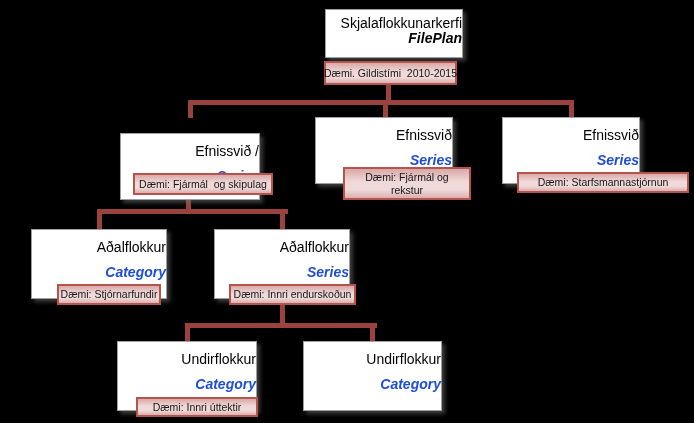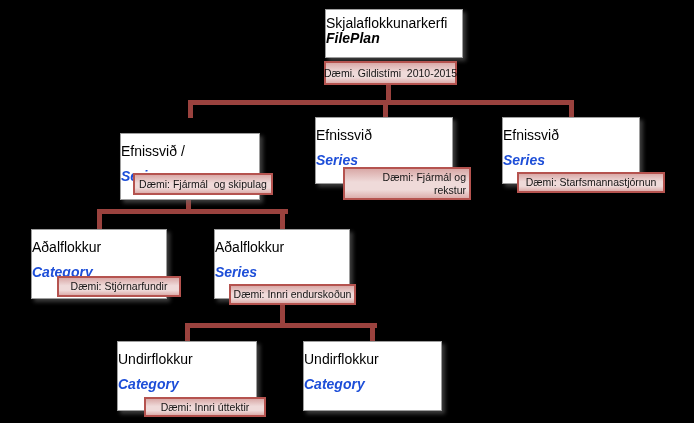--- a/index.html
+++ b/index.html
@@ -10,42 +10,42 @@
     overflow:hidden;
     font-family:"Liberation Sans", sans-serif;
   }
   
   .ln{position:absolute;background:#9a423e;z-index:1;}
   
   .box{
     position:absolute;z-index:2;
     background:#fff;border:1px solid #9e9e9e;
     box-shadow:3px 3px 4px rgba(110,110,110,.55);
-    text-align:left;box-sizing:border-box;
+    text-align:right;box-sizing:border-box;
   }
   .box .t{
     font-size:14px;color:#000;margin-top:10px;
     white-space:nowrap;line-height:1.1;
   }
   .box .ty{
     font-size:14px;font-weight:bold;font-style:italic;
     color:#1d4ed8;margin-top:10px;white-space:nowrap;line-height:1.1;
   }
   .box.root .t{margin-top:6px;}
   .box.root .ty{margin-top:0;color:#000;}
   
   .ex{
     position:absolute;z-index:3;box-sizing:border-box;
     background:linear-gradient(180deg,#d9a9a7 0%,#efdad9 45%,#efdad9 72%,#dcaeac 100%);
     border:2px solid #b5534f;
     display:flex;align-items:center;justify-content:center;
     font-size:10.5px;color:#141414;white-space:pre;
     text-align:center;line-height:1.15;
   }
-  .ex.wrap{white-space:normal;padding:0 3px;text-align:right;}
+  .ex.wrap{white-space:normal;padding:0 3px;}
 </style>
 </head>
 <body>
 
 <div id="canvas">
 
   <div class="ln" style="left:386px;top:83px;width:5px;height:22px"></div>
   <div class="ln" style="left:188px;top:100px;width:386px;height:5px"></div>
   <div class="ln" style="left:188px;top:100px;width:5px;height:18px"></div>
   <div class="ln" style="left:383px;top:100px;width:5px;height:18px"></div>
@@ -76,38 +76,38 @@
   <div class="box" style="left:315px;top:117px;width:138px;height:67px">
     <div class="t">Efnissvið</div>
     <div class="ty">Series</div>
   </div>
   <div class="ex wrap" style="left:343px;top:167px;width:128px;height:33px">Dæmi: Fjármál og rekstur</div>
 
   <div class="box" style="left:502px;top:117px;width:138px;height:67px">
     <div class="t">Efnissvið</div>
     <div class="ty">Series</div>
   </div>
-  <div class="ex" style="left:517px;top:172px;width:148px;height:21px">Dæmi: Starfsmannastjórnun</div>
+  <div class="ex" style="left:517px;top:172px;width:172px;height:21px">Dæmi: Starfsmannastjórnun</div>
 
   <div class="box" style="left:31px;top:229px;width:136px;height:70px">
     <div class="t">Aðalflokkur</div>
     <div class="ty">Category</div>
   </div>
-  <div class="ex" style="left:57px;top:276px;width:124px;height:21px">Dæmi: Stjórnarfundir</div>
+  <div class="ex" style="left:57px;top:284px;width:104px;height:21px">Dæmi: Stjórnarfundir</div>
 
   <div class="box" style="left:214px;top:229px;width:136px;height:70px">
     <div class="t">Aðalflokkur</div>
     <div class="ty">Series</div>
   </div>
   <div class="ex" style="left:229px;top:284px;width:127px;height:21px">Dæmi: Innri endurskoðun</div>
 
   <div class="box" style="left:117px;top:341px;width:140px;height:70px">
     <div class="t">Undirflokkur</div>
     <div class="ty">Category</div>
   </div>
-  <div class="ex" style="left:144px;top:397px;width:122px;height:20px">Dæmi: Innri úttektir</div>
+  <div class="ex" style="left:136px;top:397px;width:122px;height:20px">Dæmi: Innri úttektir</div>
 
   <div class="box" style="left:303px;top:341px;width:139px;height:70px">
     <div class="t">Undirflokkur</div>
     <div class="ty">Category</div>
   </div>
 
 </div>
 
 </body></html>

